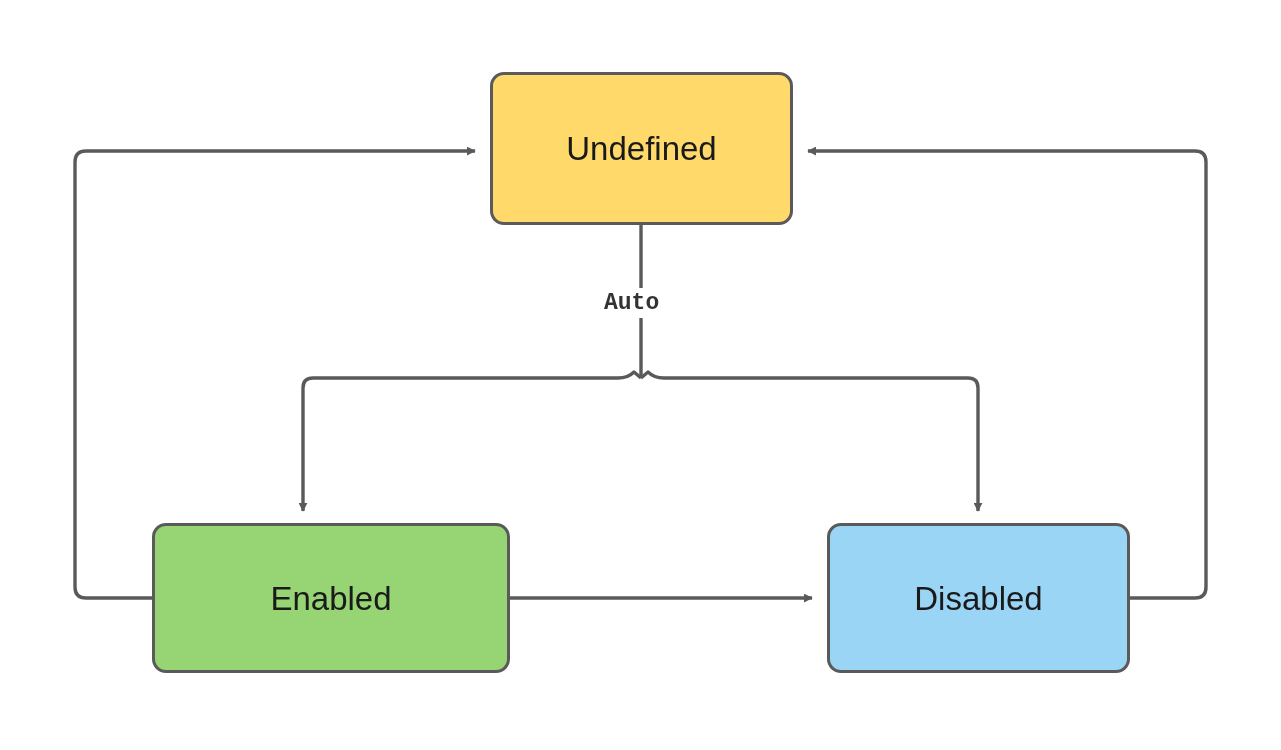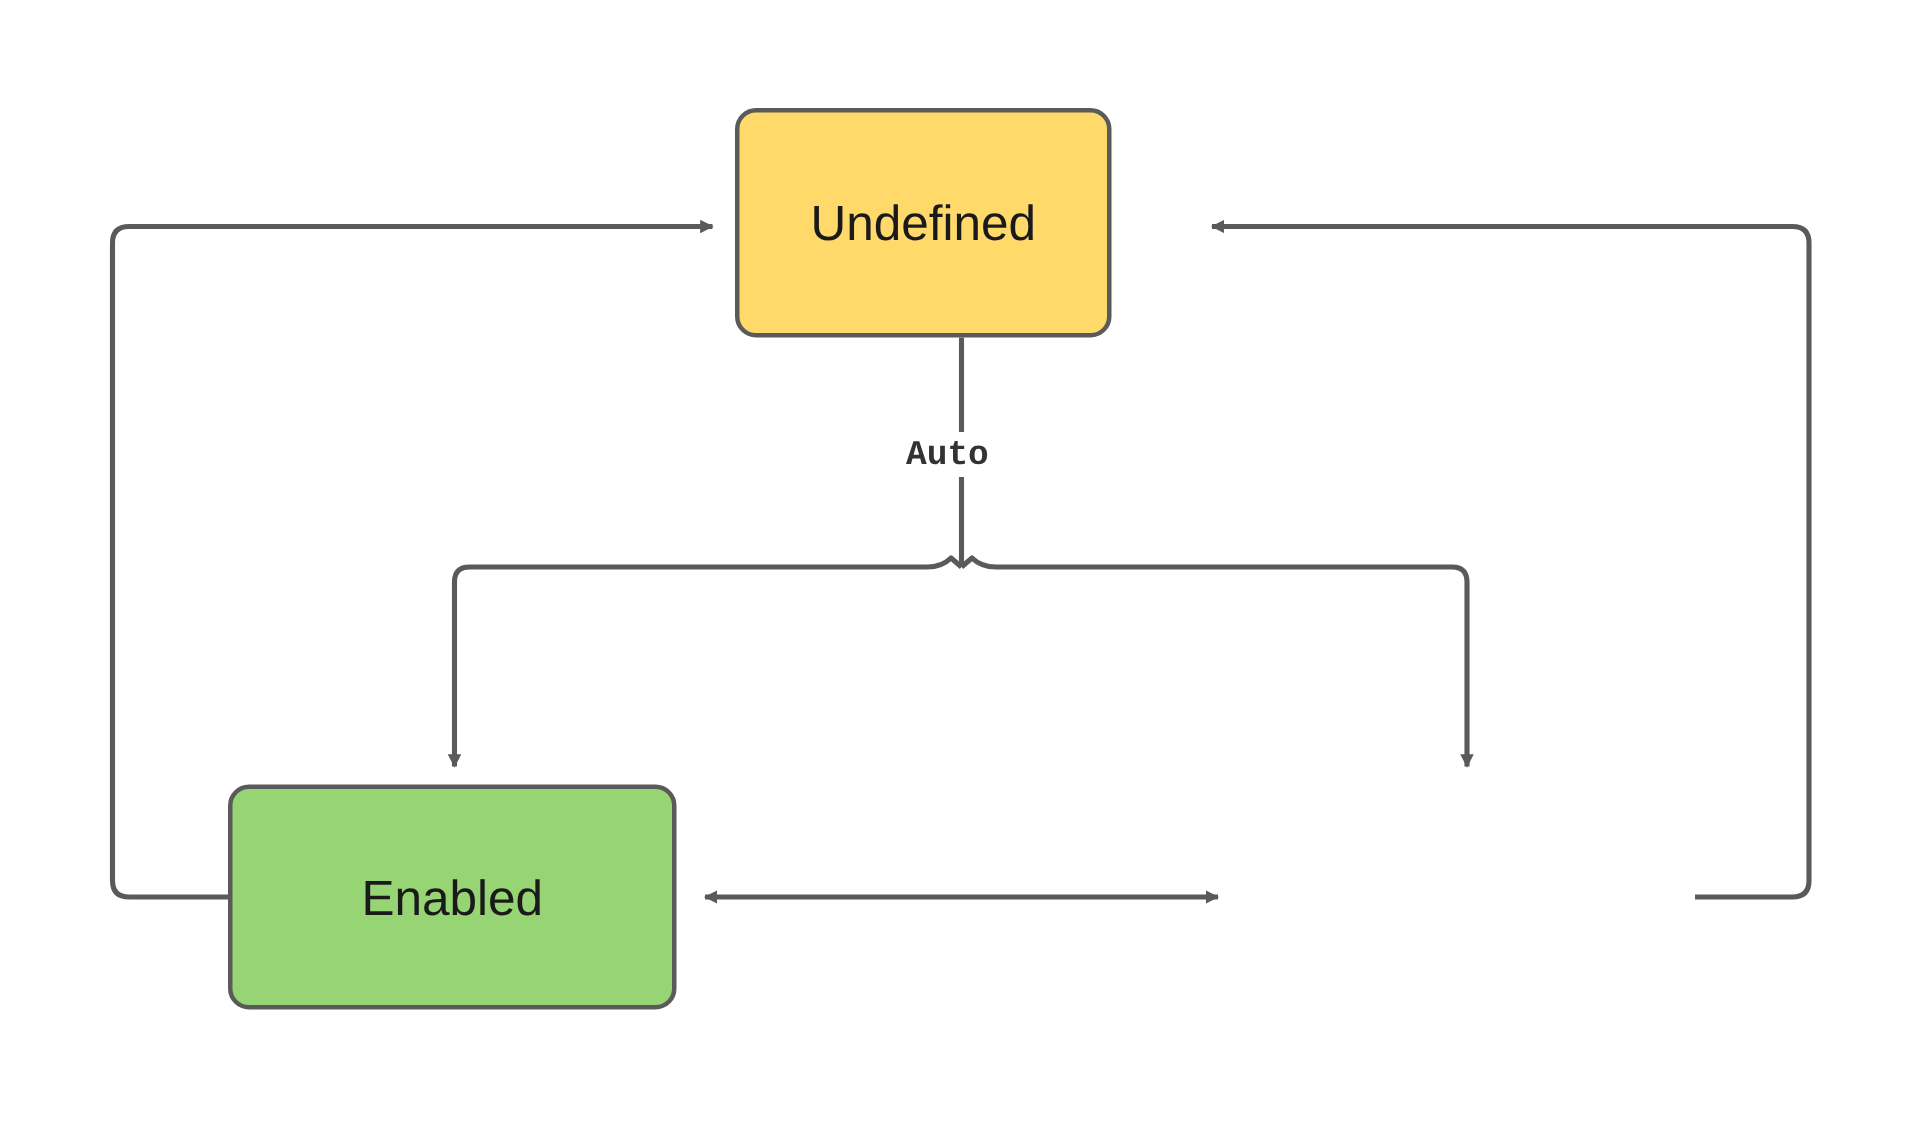--- a/index.html
+++ b/index.html
@@ -42,28 +42,28 @@
     font-size: 33px;
     font-weight: 400;
     color: #1a1a1a;
     line-height: 1;
     white-space: nowrap;
     user-select: none;
   }
   #node-undefined {
     left: 490px;
     top: 72px;
-    width: 251px;
+    width: 303px;
     height: 153px;
     background: #ffda6b;
   }
   #node-enabled {
     left: 152px;
     top: 523px;
-    width: 299px;
+    width: 358px;
     height: 150px;
     background: #97d474;
   }
   #node-disabled {
     left: 827px;
     top: 523px;
     width: 303px;
     height: 150px;
     background: #9ad5f5;
   }
@@ -116,16 +116,19 @@
   </svg>
 
   <div class="node" id="node-undefined">
     <span class="node-label">Undefined</span>
   </div>
 
   <div class="node" id="node-enabled">
     <span class="node-label">Enabled</span>
   </div>
 
+  <div class="node" id="node-disabled">
+    <span class="node-label">Disabled</span>
+  </div>
 
   <div class="edge-label" id="label-auto">Auto</div>
 
 </div>
 
 </body></html>

